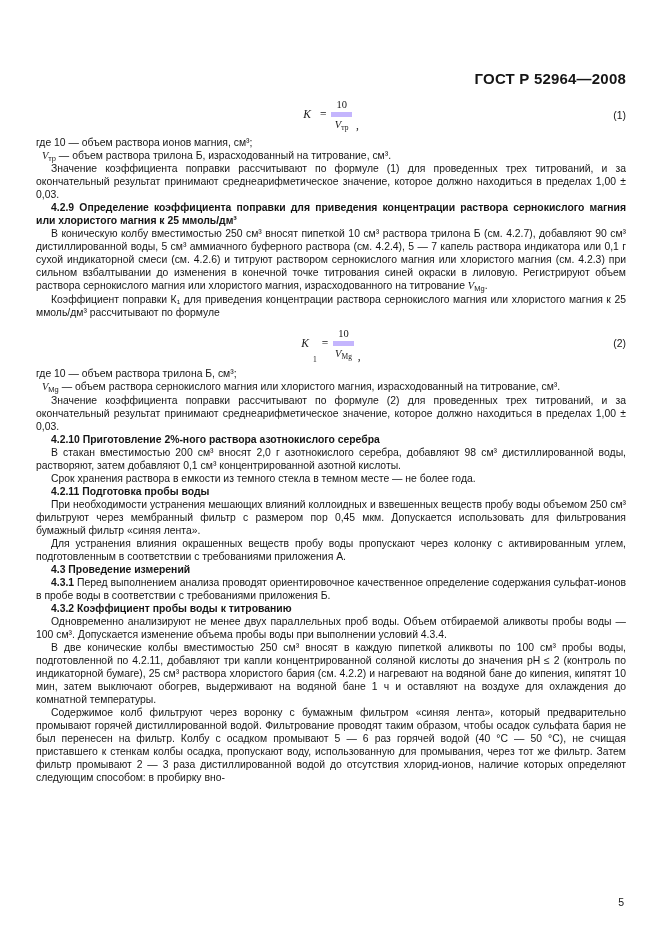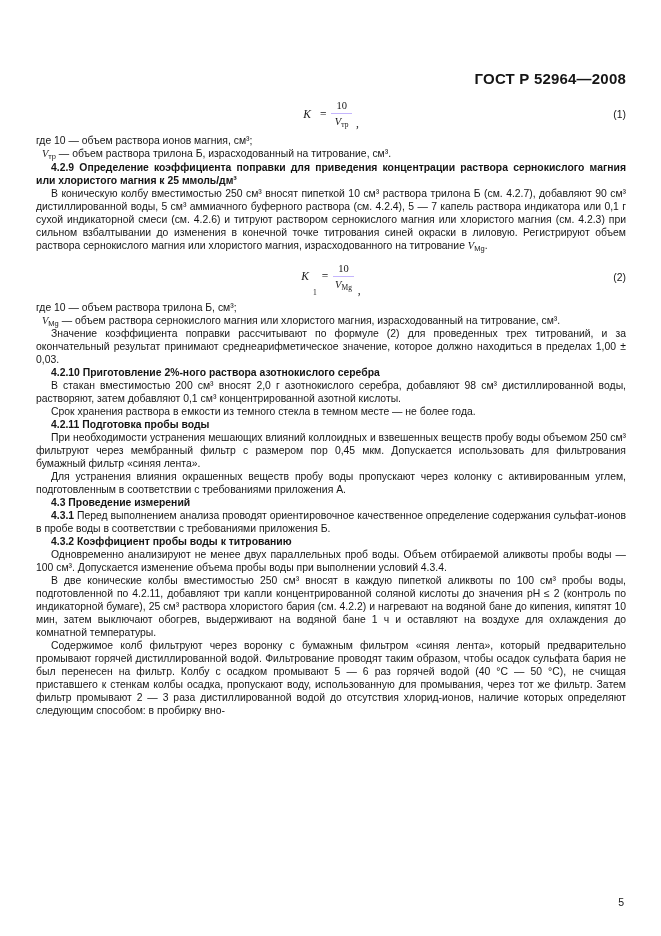--- a/index.html
+++ b/index.html
@@ -63,21 +63,21 @@
   .f-var { font-style:italic; }
   .f-eq { font-style:normal; padding:0 1px; }
   .fraction {
     display:inline-flex;
     flex-direction:column;
     align-items:center;
     font-size:10.5px;
     vertical-align:middle;
   }
   .frac-num {
-    border-bottom:1px solid #c4b5fd;
+    border-bottom:5px solid #c4b5fd;
     padding:0 5px 1px 5px;
   }
   .frac-den { padding-top:1px; }
   .f-tail { font-style:normal; align-self:flex-end; }
   .formula-no {
     position:absolute;
     right:0; top:50%;
     transform:translateY(-50%);
     font-size:10.4px;
   }
@@ -109,25 +109,27 @@
             <span class="frac-den"><span class="f-var">V</span><sub>тр</sub></span>
           </span>
           <span class="f-tail">,</span>
         </span>
       <span class="formula-no">(1)</span>
     </div>
 
     <p class="para">где 10 — объем раствора ионов магния, см³;</p>
     <p class="para term"><span class="var">V</span><sub>тр</sub><span> — объем раствора трилона Б, израсходованный на титрование, см³.</span></p>
 
+    <p class="para indent">Значение коэффициента поправки рассчитывают по формуле (1) для проведенных трех титрований, и за окончательный результат принимают среднеарифметическое значение, которое должно находиться в пределах 1,00 ± 0,03.</p>
 
     <p class="para indent bold">4.2.9 Определение коэффициента поправки для приведения концентрации раствора сернокислого магния или хлористого магния к 25 ммоль/дм³</p>
 
     <p class="para indent"><span>В коническую колбу вместимостью 250 см³ вносят пипеткой 10 см³ раствора трилона Б (см. 4.2.7), добавляют 90 см³ дистиллированной воды, 5 см³ аммиачного буферного раствора (см. 4.2.4), 5 — 7 капель раствора индикатора или 0,1 г сухой индикаторной смеси (см. 4.2.6) и титруют раствором сернокислого магния или хлористого магния (см. 4.2.3) при сильном взбалтывании до изменения в конечной точке титрования синей окраски в лиловую. Регистрируют объем раствора сернокислого магния или хлористого магния, израсходованного на титрование </span><span class="var">V</span><sub>Mg</sub><span>.</span></p>
 
+    <p class="para indent">Коэффициент поправки К₁ для приведения концентрации раствора сернокислого магния или хлористого магния к 25 ммоль/дм³ рассчитывают по формуле</p>
 
     <div class="formula-row">
       <span class="formula">
           <span class="f-var">К</span>
           <sub>1</sub>
           <span class="f-eq">=</span>
           <span class="fraction">
             <span class="frac-num">10</span>
             <span class="frac-den"><span class="f-var">V</span><sub>Mg</sub></span>
           </span>

